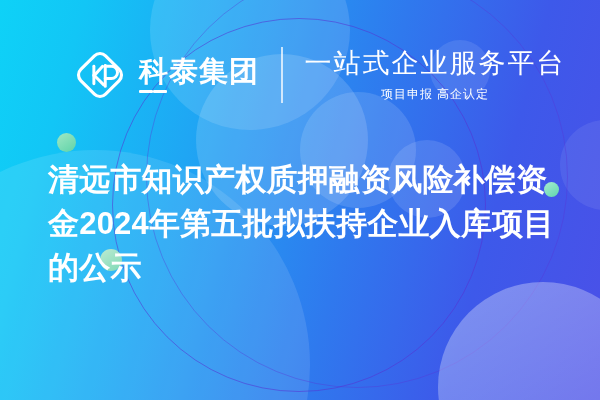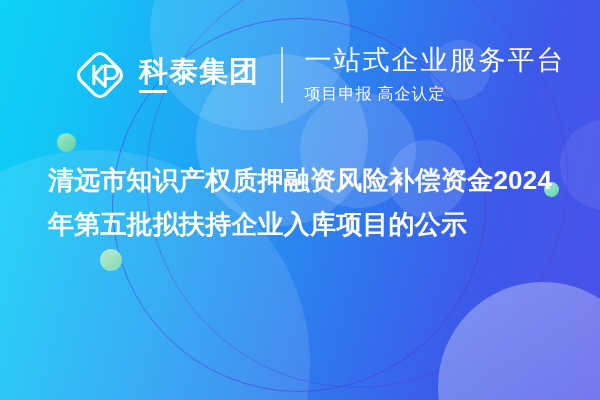--- a/index.html
+++ b/index.html
@@ -176,36 +176,37 @@
   }
   .tagline-main {
     font-size: 27px;
     color: #ffffff;
     letter-spacing: 2px;
     line-height: 1.14;
     white-space: nowrap;
     font-family: Liberation Sans, sans-serif;
   }
   .tagline-sub {
-    font-size: 16px;
+    font-size: 12px;
     color: #ffffff;
     letter-spacing: 1px;
     line-height: 1.3;
     margin-top: 8px;
     white-space: nowrap;
     font-family: "Liberation Serif", "DejaVu Serif", serif;
+    text-align: center;
   }
 
   
   .title {
     position: absolute;
     left: 48px;
     top: 158px;
     width: 518px;
-    font-size: 26px;
+    font-size: 31px;
     font-weight: bold;
     line-height: 44px;
     color: #ffffff;
     letter-spacing: 0.2px;
   }
 </style>
 </head>
 <body>
 
 <div id="banner">

